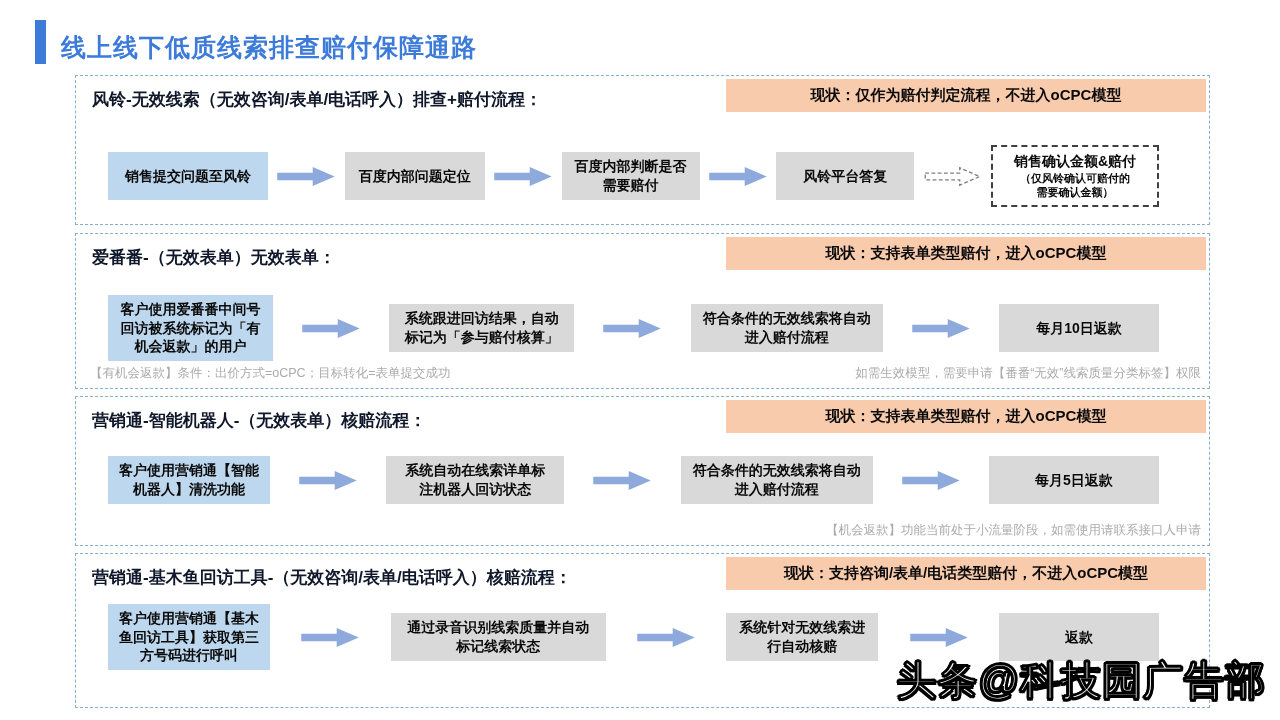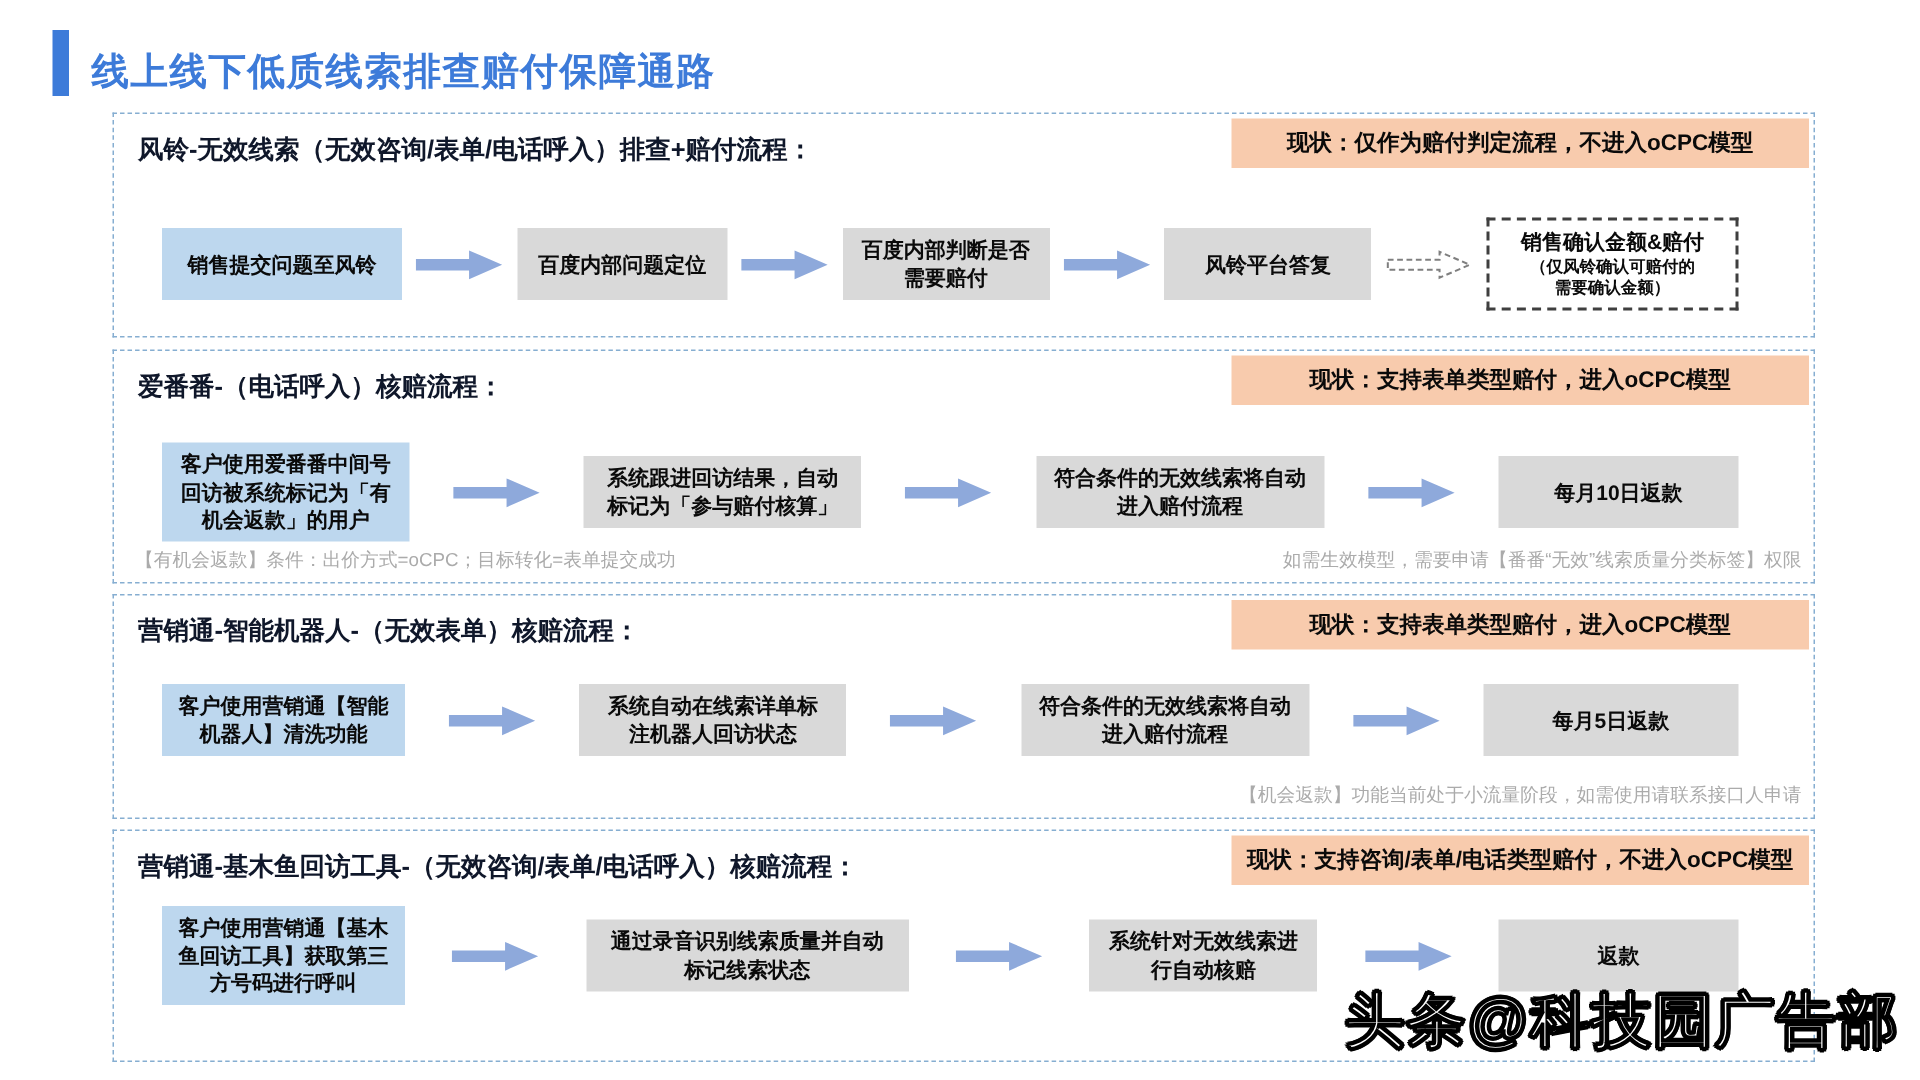--- a/index.html
+++ b/index.html
@@ -15,21 +15,21 @@
     position:absolute;left:75px;width:1135px;box-sizing:border-box;
     border:1.5px dashed var(--border);background:#fff;
   }
   #s1{top:75px;height:150px;}
   #s2{top:233px;height:156px;}
   #s3{top:396px;height:150px;}
   #s4{top:553px;height:155px;}
 
   .sec-heading{position:absolute;left:16px;top:12px;font-size:17px;font-weight:bold;color:#0f172a;white-space:nowrap;}
   .badge{
-    position:absolute;right:3px;top:3px;width:385px;height:33px;background:var(--badge-bg);
+    position:absolute;right:3px;top:3px;width:480px;height:33px;background:var(--badge-bg);
     display:flex;align-items:center;justify-content:center;
     font-size:15px;font-weight:bold;color:#0a0a0a;text-align:center;
   }
 
   .flow{position:absolute;left:32px;right:50px;display:flex;align-items:center;justify-content:space-between;}
   #s1 .flow{top:70px;height:60px;}
   #s2 .flow{top:60px;height:68px;}
   #s3 .flow{top:52px;height:62px;}
   #s4 .flow{top:48px;height:70px;}
 
@@ -105,21 +105,21 @@
     </div>
     <div class="node dashed" style="width:168px">
       <span>销售确认金额&amp;赔付</span>
       <span class="node-sub">（仅风铃确认可赔付的
 需要确认金额）</span>
     </div>
   </div>
 </div>
 
 <div class="section" id="s2">
-  <div class="sec-heading">爱番番-（电话呼入）核赔流程：</div>
+  <div class="sec-heading">爱番番-（无效表单）无效表单：</div>
   <div class="badge">现状：支持表单类型赔付，进入oCPC模型</div>
   <div class="flow">
     <div class="node blue" style="width:165px">
       <span>客户使用爱番番中间号
 回访被系统标记为「有
 机会返款」的用户</span>
     </div>
     <div class="arrow">
       <svg viewBox="0 0 60 24">
           <path d="M0 8 H37 V2 L60 12 L37 22 V16 H0 Z" style="fill:var(--arrow)"></path>

